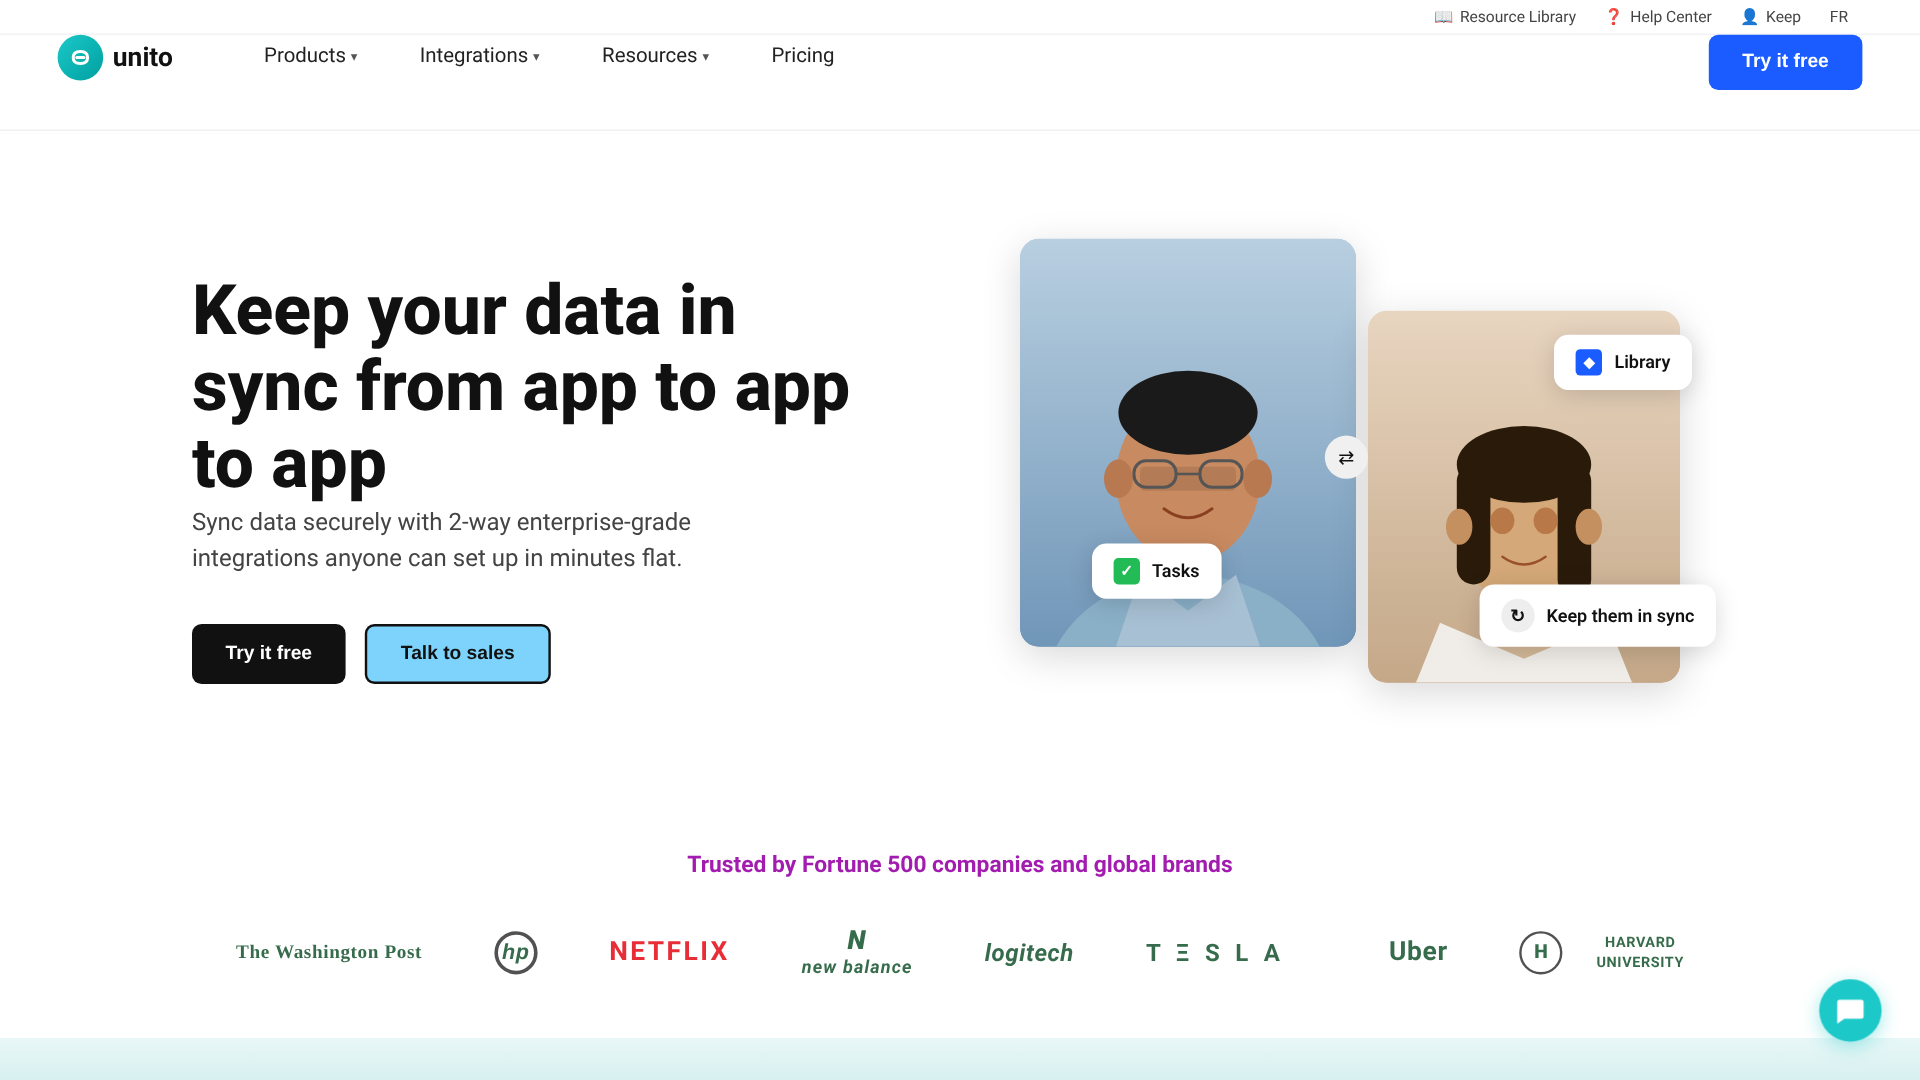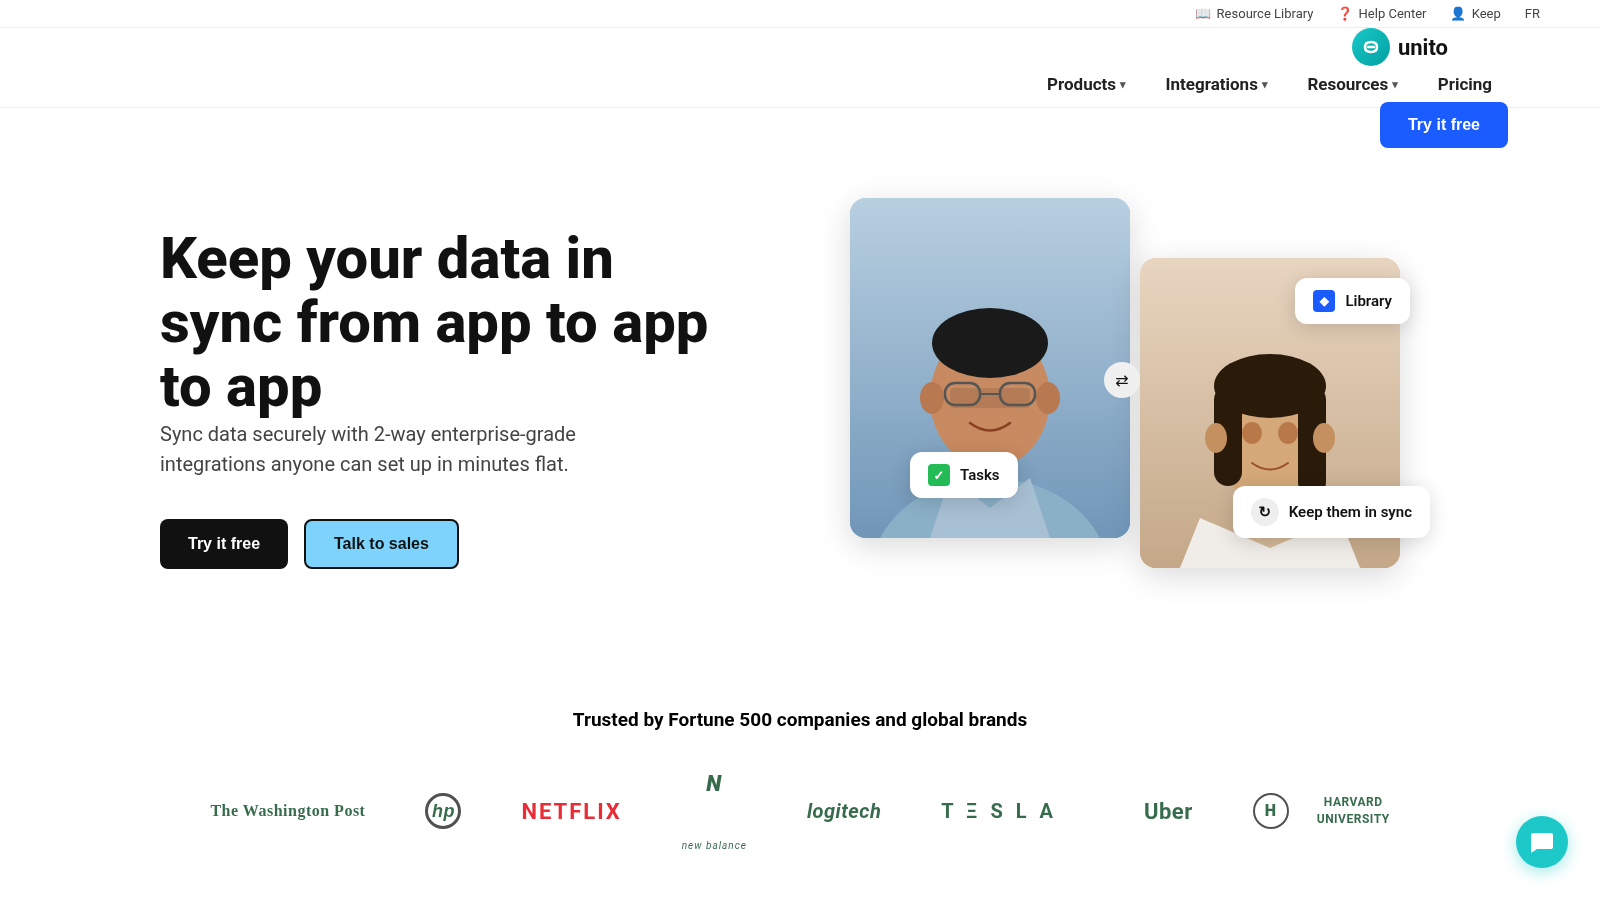--- a/index.html
+++ b/index.html
@@ -15,27 +15,26 @@
       padding: 6px 60px;
       gap: 24px;
       font-size: 13px;
       color: #444;
     }
     .top-bar-item { display: flex; align-items: center; gap: 5px; cursor: pointer; }
 
     
     .navbar {
       display: flex;
-      align-items: flex-end;
-      padding: 0 92px;
+      align-items: flex-start;
+      padding: 0 48px;
       height: 80px;
       border-bottom: 1px solid #eee;
       background: #fff;
       position: relative;
-      flex-direction: column;
     }
     .logo {
       display: flex;
       align-items: center;
       gap: 8px;
       text-decoration: none;
       color: #111;
       font-weight: 700;
       font-size: 22px;
       margin-right: 60px;
@@ -48,23 +47,22 @@
       display: flex;
       align-items: center;
       justify-content: center;
       color: white;
       font-size: 18px;
       font-weight: bold;
     }
     .nav-links {
       display: flex;
       align-items: center;
-      gap: 8px;
+      gap: 20px;
       flex: 1;
-      font-weight: bold;
     }
     .nav-link {
       display: flex;
       align-items: center;
       gap: 4px;
       padding: 8px 16px;
       font-size: 17px;
       color: #222;
       cursor: pointer;
       border-radius: 6px;
@@ -259,21 +257,21 @@
 
     
     .trusted-section {
       padding: 40px 60px 50px;
       text-align: center;
       background: #fff;
     }
     .trusted-title {
       font-size: 19px;
       font-weight: 700;
-      color: #000000;
+      color: #a21caf;
       margin-bottom: 40px;
     }
     .brand-logos {
       display: flex;
       align-items: center;
       justify-content: center;
       gap: 60px;
       flex-wrap: wrap;
     }
     .brand-logo {
@@ -332,25 +330,24 @@
       font-style: italic;
     }
 
     
     .nb-logo {
       display: flex;
       flex-direction: column;
       align-items: center;
     }
     .nb-swoosh {
-      font-size: 10px;
-      font-weight: 400;
+      font-size: 15px;
+      font-weight: 700;
       letter-spacing: 1px;
       font-style: italic;
-      margin-top: 44px;
     }
   </style>
 </head>
 <body>
 
 <div class="top-bar">
   <div class="top-bar-item">
     <span>📖</span>
     <span>Resource Library</span>
   </div>

